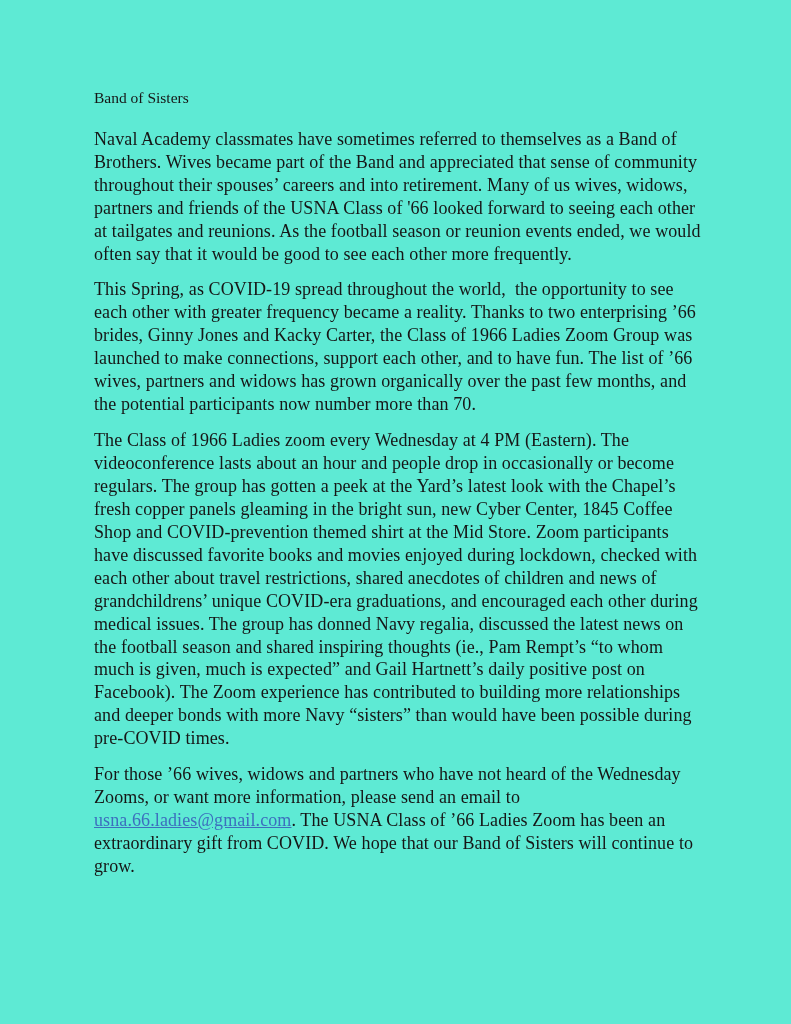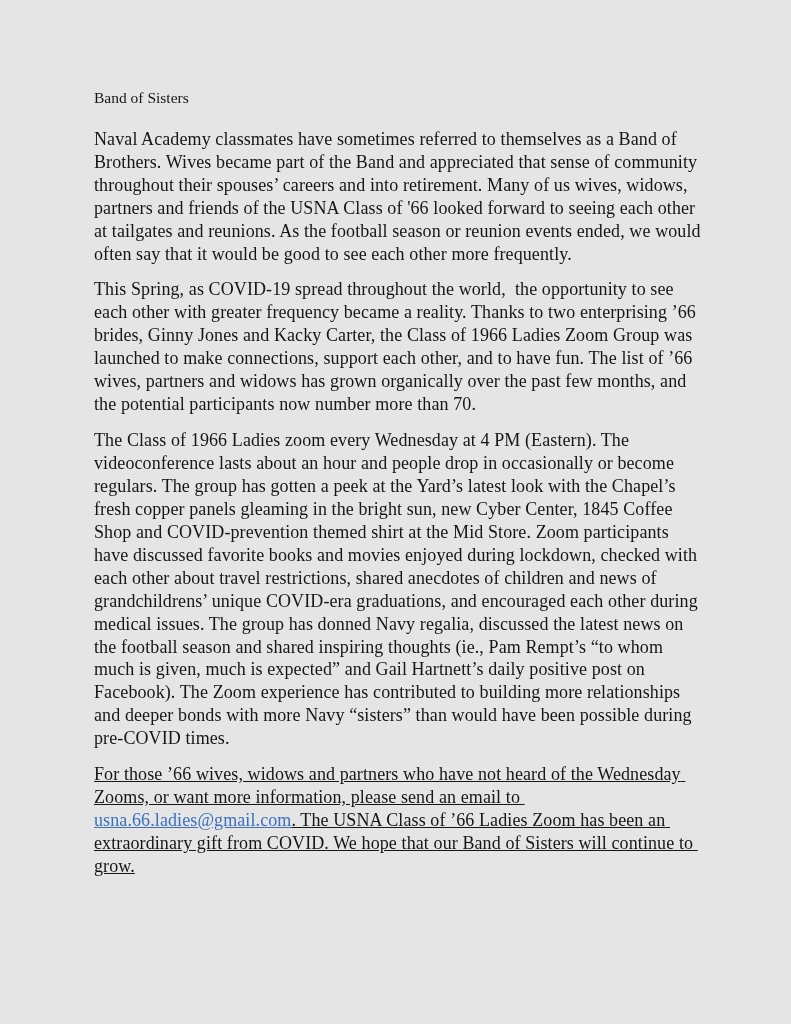--- a/index.html
+++ b/index.html
@@ -4,21 +4,21 @@
 <style>
   html, body {
     margin: 0;
     padding: 0;
     background: #ffffff;
   }
   .page {
     position: relative;
     width: 791px;
     height: 1024px;
-    background: #e5e5e5;
+    background: #5eead4;
     overflow: hidden;
     font-family: "Liberation Serif", "DejaVu Serif", serif;
     color: #161616;
   }
   .content {
     position: absolute;
     left: 94px;
     top: 88px;
     width: 610px;
   }
@@ -31,21 +31,20 @@
   .para {
     font-size: 18px;
     line-height: 1.275;
     margin: 0 0 13px 0;
     text-align: left;
     white-space: pre-wrap;
     letter-spacing: 0.1px;
   }
   .para:last-child {
     margin-bottom: 16px;
-    text-decoration: underline;
   }
   a.email-link {
     color: #3c6fbe;
     text-decoration: underline;
     cursor: pointer;
   }
 </style>
 </head>
 <body>
 

